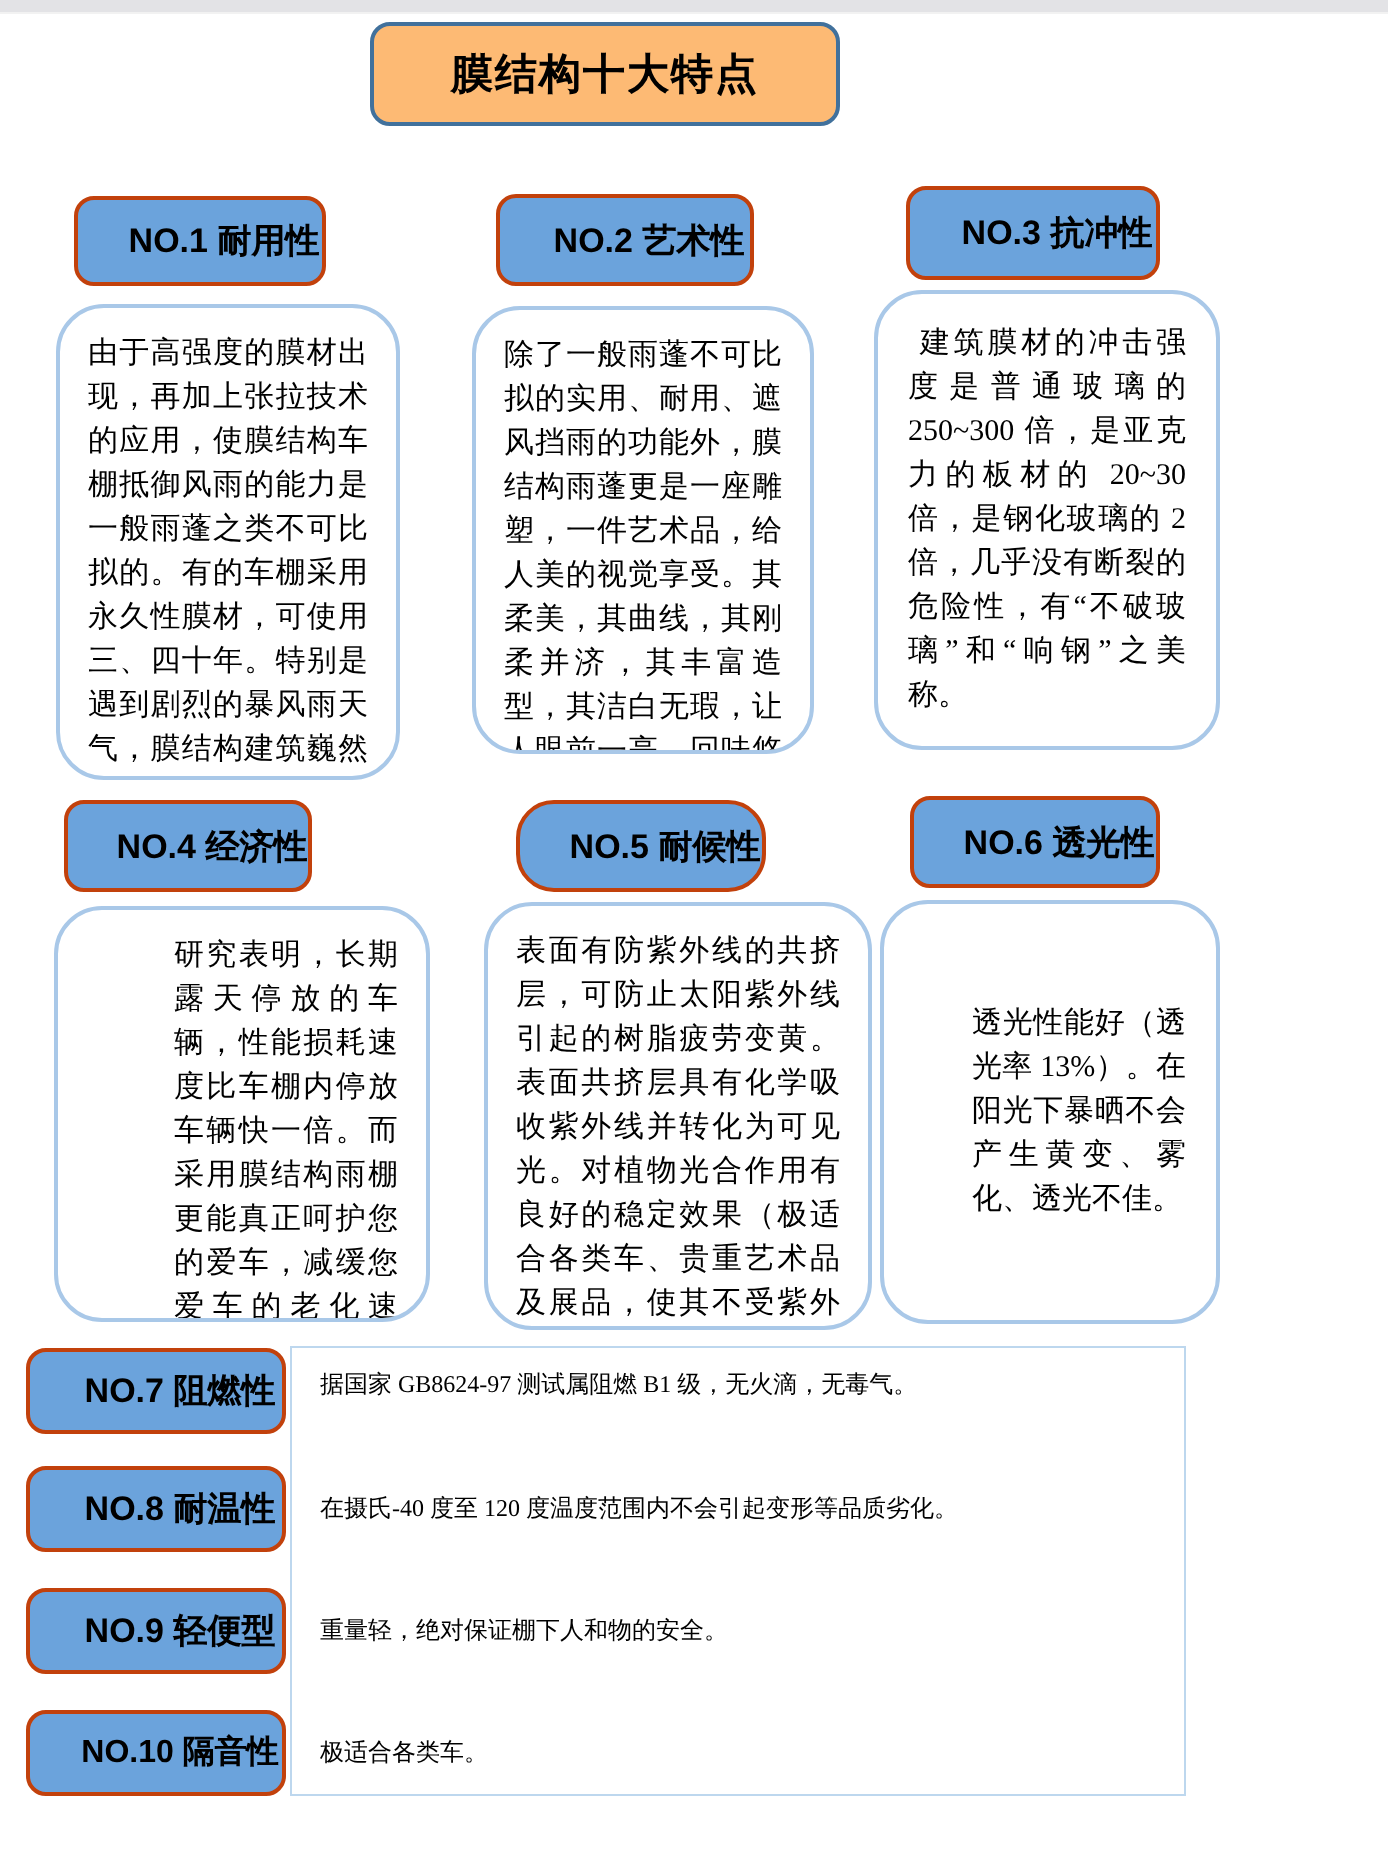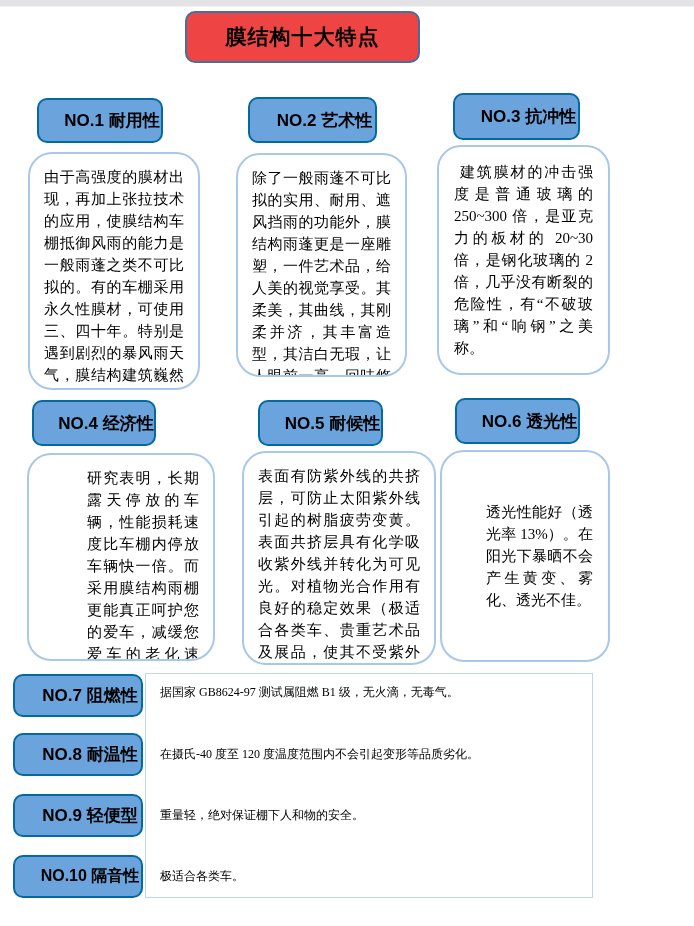--- a/index.html
+++ b/index.html
@@ -10,27 +10,27 @@
     background: #ffffff;
     font-family: "Liberation Sans", sans-serif;
     overflow: hidden;
   }
   #top-strip {
     position: absolute; left: 0; top: 0; width: 694px; height: 6px;
     background: #e3e3e6; border-bottom: 1px solid #f2f2f2;
   }
   .banner {
     position: absolute; left: 185px; top: 11px; width: 235px; height: 52px;
-    background: #ef4444; border: 2px solid #41719C; border-radius: 10px;
+    background: #fdba74; border: 2px solid #41719C; border-radius: 10px;
     display: flex; align-items: center; justify-content: center;
     font-size: 21px; font-weight: bold; color: #000; box-sizing: border-box;
     letter-spacing: 1px;
   }
   .badge {
-    position: absolute; background: #6BA3DC; border: 2px solid #0369a1;
+    position: absolute; background: #6BA3DC; border: 2px solid #c2410c;
     border-radius: 10px; box-sizing: border-box;
     display: flex; align-items: center; justify-content: center;
     font-size: 17px; font-weight: bold; color: #000; white-space: nowrap; padding-left: 24px;
   }
   .card {
     position: absolute; border: 2px solid #A9C8E8; border-radius: 24px;
     box-sizing: border-box; background: #fff; overflow: hidden;
   }
   .card .txt {
     font-family: "Liberation Serif", serif;
@@ -42,21 +42,21 @@
   
   .badge.b1 { left: 37px;  top: 98px; width: 126px; height: 45px; }
   .card.c1  { left: 28px;  top: 152px; width: 172px; height: 238px; }
   .badge.b2 { left: 248px; top: 97px; width: 129px; height: 46px; }
   .card.c2  { left: 236px; top: 153px; width: 171px; height: 224px; }
   .badge.b3 { left: 453px; top: 93px; width: 127px; height: 47px; }
   .card.c3  { left: 437px; top: 145px; width: 173px; height: 230px; }
   
   .badge.b4 { left: 32px;  top: 400px; width: 124px; height: 46px; }
   .card.c4  { left: 27px;  top: 453px; width: 188px; height: 208px; padding-left: 44px; }
-  .badge.b5 { left: 258px; top: 400px; width: 125px; height: 46px; }
+  .badge.b5 { left: 258px; top: 400px; width: 125px; height: 46px; border-radius: 19px; }
   .card.c5  { left: 242px; top: 451px; width: 194px; height: 214px; }
   .badge.b6 { left: 455px; top: 398px; width: 125px; height: 46px; }
   .card.c6  { left: 440px; top: 450px; width: 170px; height: 212px; padding-left: 29px; }
   .card.c3 .txt { text-indent: 6px; }
   
   #panel {
     position: absolute; left: 145px; top: 673px; width: 448px; height: 225px;
     border: 1px solid #BDD7EE; box-sizing: border-box; background: #fff;
   }
   .badge.b7  { left: 13px; top: 674px; width: 130px; height: 43px; }

